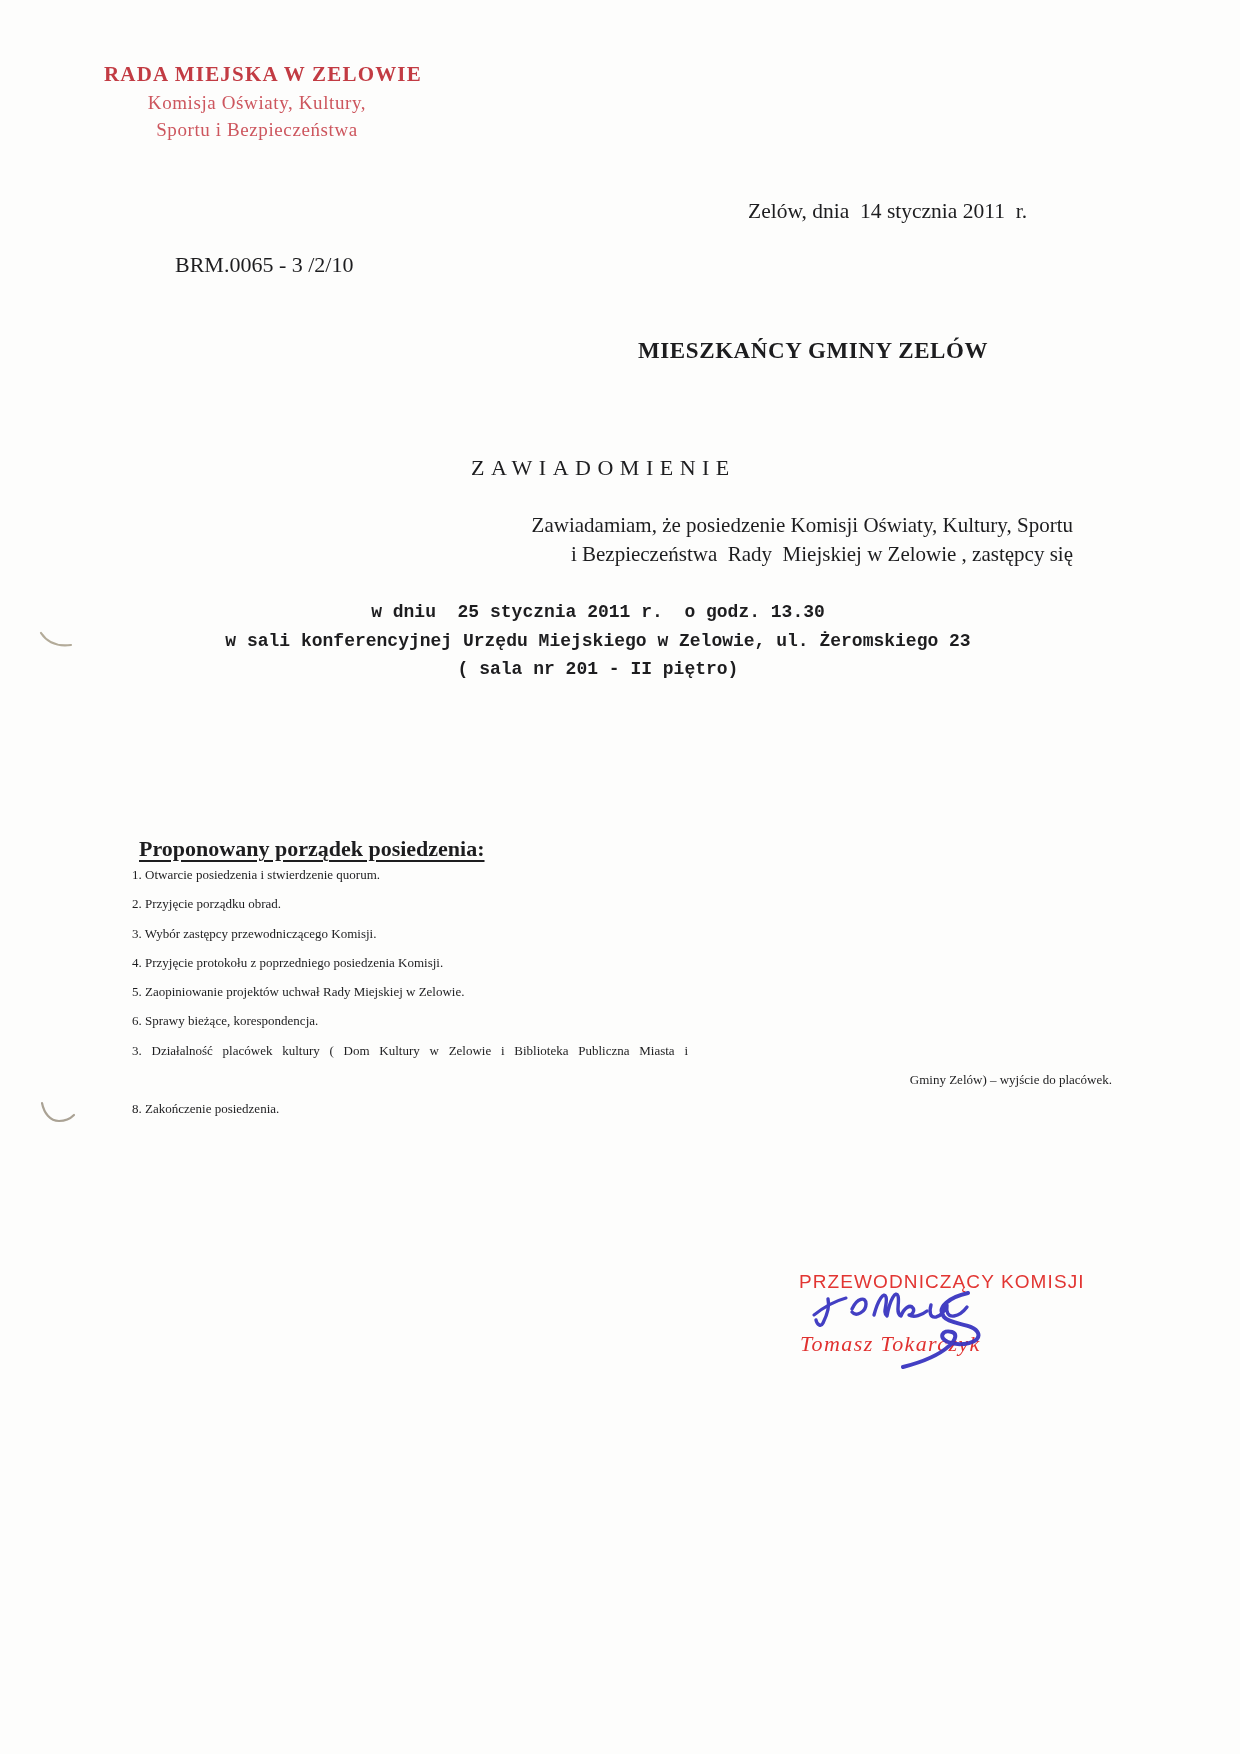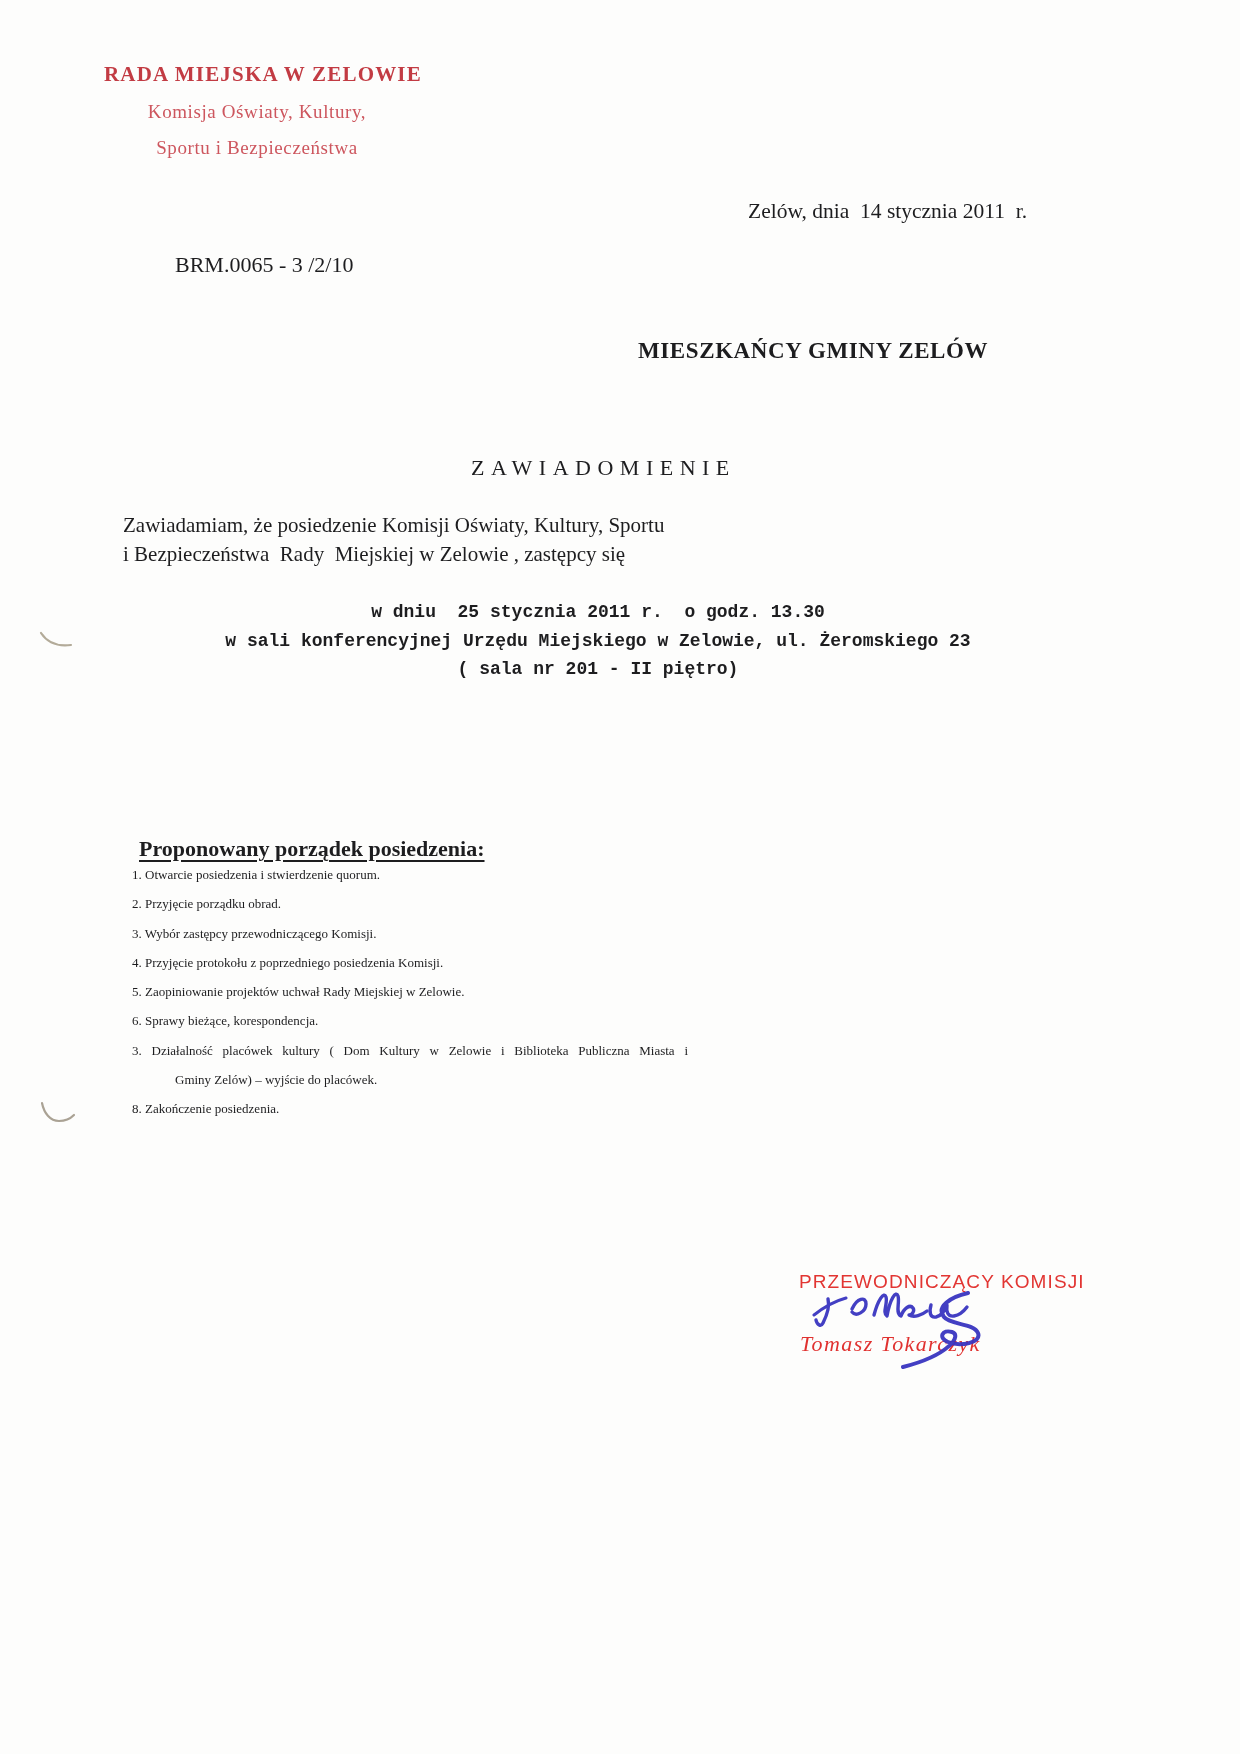--- a/index.html
+++ b/index.html
@@ -22,31 +22,31 @@
     width: 306px;
     text-align: center;
     color: #c23b43;
   }
   .stamp-line1 {
     font-size: 21px; font-weight: bold; letter-spacing: 1.2px;
     white-space: pre;
   }
   .stamp-line2 {
     font-size: 19px; color: #cd565e; letter-spacing: 0.6px;
-    margin-top: 14px; white-space: pre;
+    margin-top: 5px; white-space: pre;
   }
 
   .date-line  { left: 748px; top: 199px; font-size: 21.5px; }
   .ref-number { left: 131px; top: 252px; font-size: 22px; margin-left: 44px; }
   .addressee  { left: 638px; top: 338px; font-size: 23px; font-weight: bold; letter-spacing: 0.6px; }
   .doc-title  { left: 471px; top: 455px; font-size: 22px; letter-spacing: 6.5px; text-align: right; }
 
   .intro {
     position: absolute; left: 123px; top: 511px; width: 950px;
-    text-align: left; font-size: 21px; line-height: 29px;
+    text-align: right; font-size: 21px; line-height: 29px;
   }
   .intro div { white-space: pre; }
 
   .meeting {
     position: absolute; left: 123px; top: 598px; width: 950px;
     text-align: center; font-size: 18px; line-height: 28.5px; font-weight: bold; font-family: Liberation Mono, monospace;
   }
   .meeting div { white-space: pre; }
 
   .agenda-heading {
@@ -56,21 +56,21 @@
     text-decoration-thickness: 2px;
     text-underline-offset: 4px;
     white-space: pre;
   }
   .agenda {
     position: absolute; left: 132px; top: 860px; width: 980px;
     font-size: 13px; line-height: 29.3px;
   }
   .agenda-line { white-space: pre; }
   .line-justify { word-spacing: 6.5px; }
-  .line-indent  { margin-left: 43px; }
+  .line-indent  { margin-left: 43px; text-align: right; }
 
   .sig-role {
     position: absolute; left: 799px; top: 1271px;
     font-family: "Liberation Sans", "DejaVu Sans", sans-serif;
     font-size: 19px; letter-spacing: 1.1px;
     color: #e23532; white-space: pre;
   }
   .sig-name {
     position: absolute; left: 800px; top: 1331px;
     font-size: 22px; font-style: italic; letter-spacing: 1.4px;

